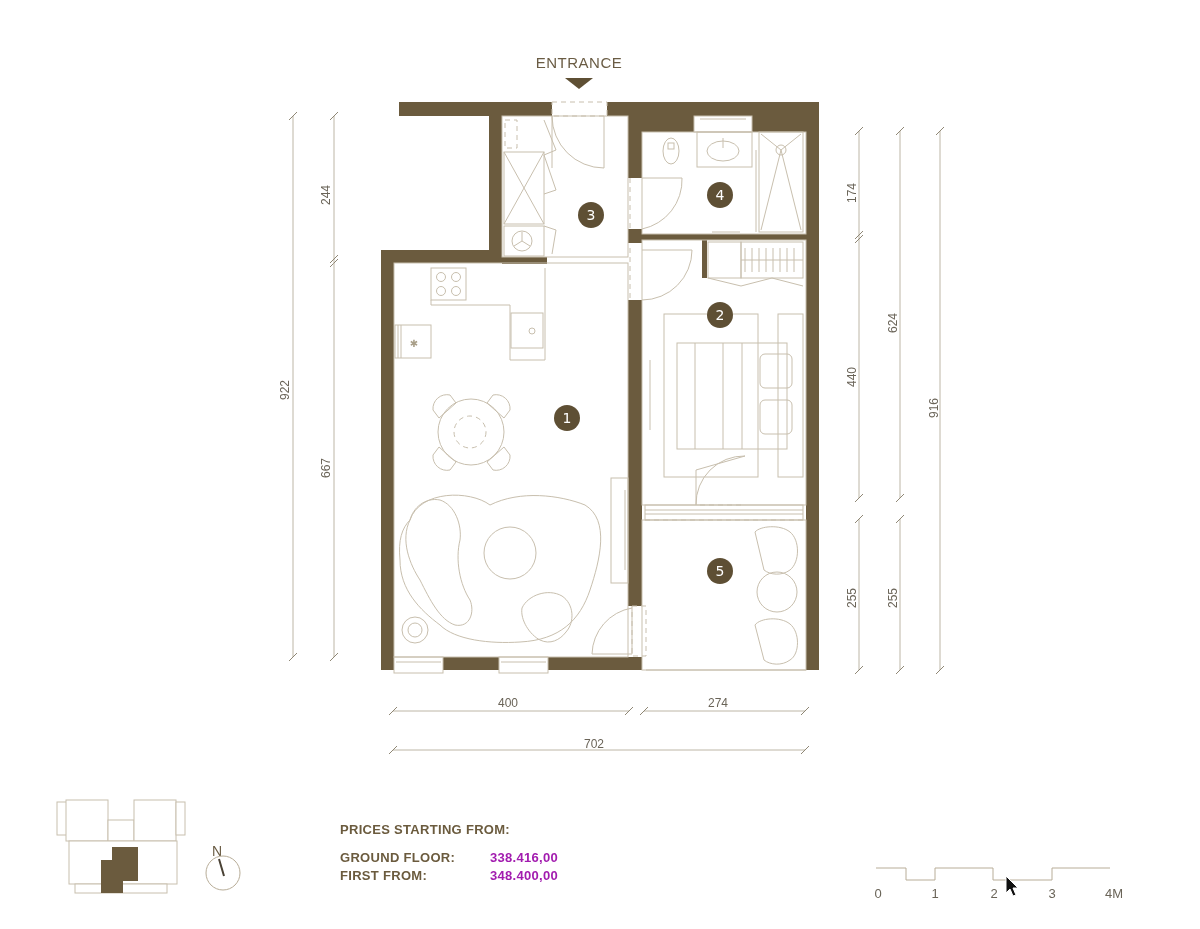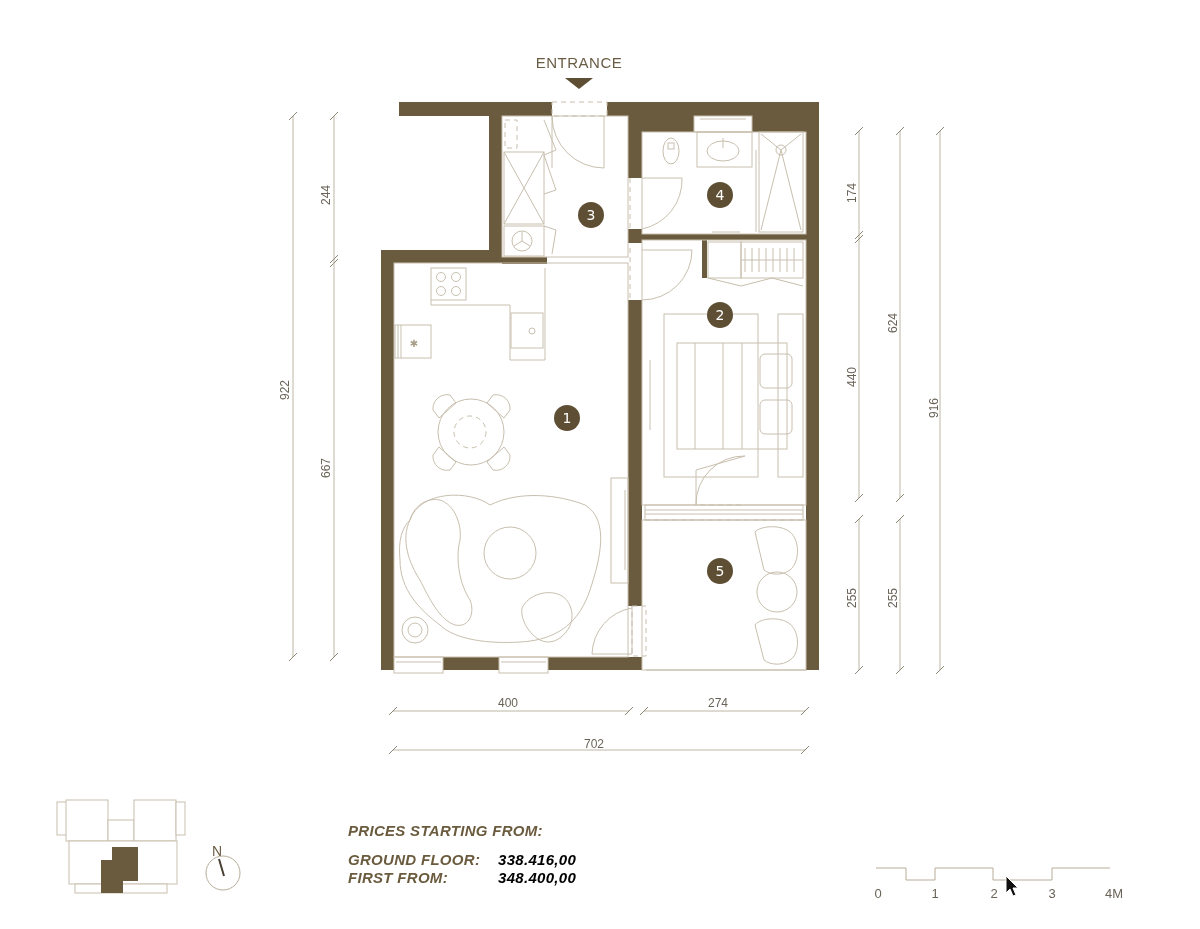--- a/index.html
+++ b/index.html
@@ -8,25 +8,25 @@
   #plan { position: absolute; left: 0; top: 0; }
   .wall { fill: #6b5b3e; }
   .ln { fill: none; stroke: #c8bfae; stroke-width: 1; }
   .dash { fill: none; stroke: #c8bfae; stroke-width: 1; stroke-dasharray: 5 4; }
   .dim { stroke: #bdb6a6; stroke-width: 1; }
   .tick { stroke: #8f8775; stroke-width: 1; }
   .dimtxt { font-family: "Liberation Sans", sans-serif; font-size: 12px; fill: #6a6458; }
   .badge { fill: #5e4f34; }
   .badgetxt { font-family: "DejaVu Sans", sans-serif; font-size: 14px; fill: #ffffff; text-anchor: middle; dominant-baseline: central; }
   .entrance { font-family: "Liberation Sans", sans-serif; font-size: 15px; fill: #6a5c44; letter-spacing: 0.5px; }
-  .prices { position: absolute; left: 348px; top: 822px; color: #6b5b3e; font-weight: bold; font-size: 15px; letter-spacing: 0.3px; font-style: italic; }
+  .prices { position: absolute; left: 340px; top: 822px; color: #6b5b3e; font-weight: bold; font-size: 13px; letter-spacing: 0.3px; }
   .prices .title { margin-bottom: 12px; }
   .prices .row { display: flex; line-height: 18px; }
   .prices .lbl { width: 150px; }
-  .prices .val { color: #000000; }
+  .prices .val { color: #a21caf; }
   .scale-lbl { font-family: "Liberation Sans", sans-serif; font-size: 13px; fill: #6a6458; }
   .north-lbl { font-family: "Liberation Sans", sans-serif; font-size: 14px; fill: #6a5c44; }
   .site { fill: #ffffff; stroke: #c8bfae; stroke-width: 1; }
 </style>
 </head>
 <body>
 
 <svg id="plan" width="1200" height="929" viewBox="0 0 1200 929">
 
   <text x="579" y="68" text-anchor="middle" class="entrance">ENTRANCE</text>

